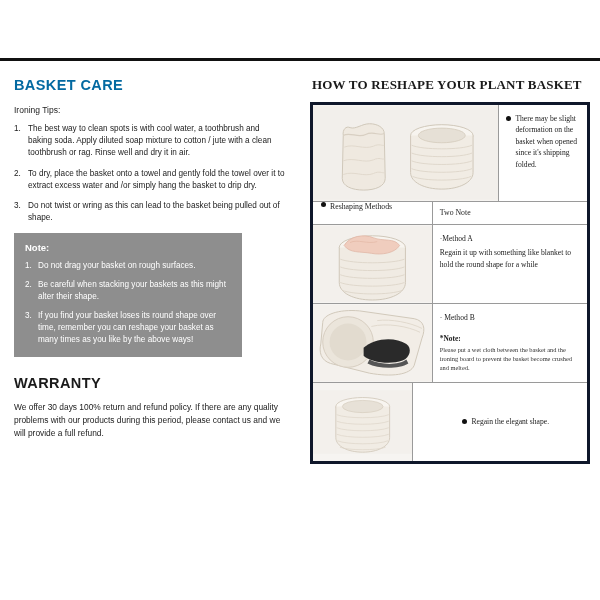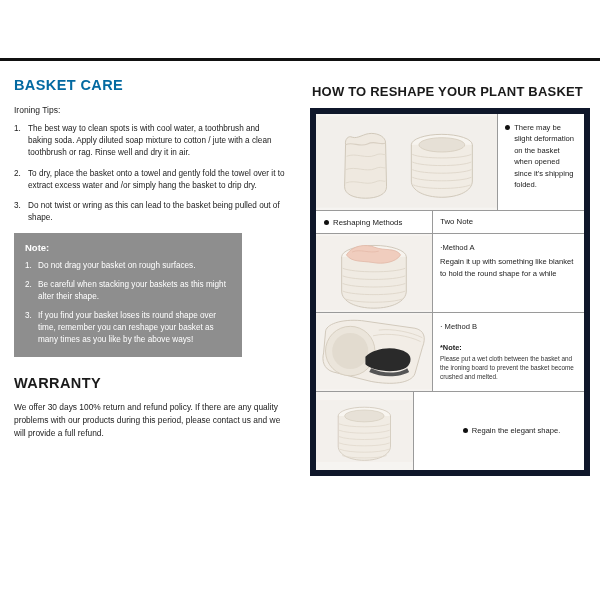--- a/index.html
+++ b/index.html
@@ -109,43 +109,44 @@
     font-size: 8.4px;
     line-height: 1.55;
     width: 272px;
     color: #1b1b1b;
   }
 
   
   .right-col {
     width: 300px;
     box-sizing: border-box;
-    padding: 23px 10px 0 10px;
+    padding: 16px 10px 0 10px;
+    font-family: Liberation Serif, serif;
   }
   .h1-right {
     font-size: 13px;
     font-weight: bold;
     letter-spacing: 0.2px;
     margin: 0 0 9px 2px;
   }
   .grid {
-    border: 6px solid #0f172a;
+    border: 3px solid #0f172a;
     width: 280px;
     box-sizing: border-box;
   }
   .grid-row {
     display: flex;
     border-bottom: 1px solid #9a9a9a;
   }
   .grid-row:last-child { border-bottom: none; gap: 42px; }
   .cell-img {
     border-right: 1px solid #9a9a9a;
     box-sizing: border-box;
     display: flex;
-    align-items: center;
+    align-items: flex-start;
     justify-content: center;
     background: #f6f4f1;
     overflow: hidden;
   }
   .cell-text {
     box-sizing: border-box;
     padding: 8px 7px;
     font-size: 7.6px;
     line-height: 1.5;
     color: #1b1b1b;

